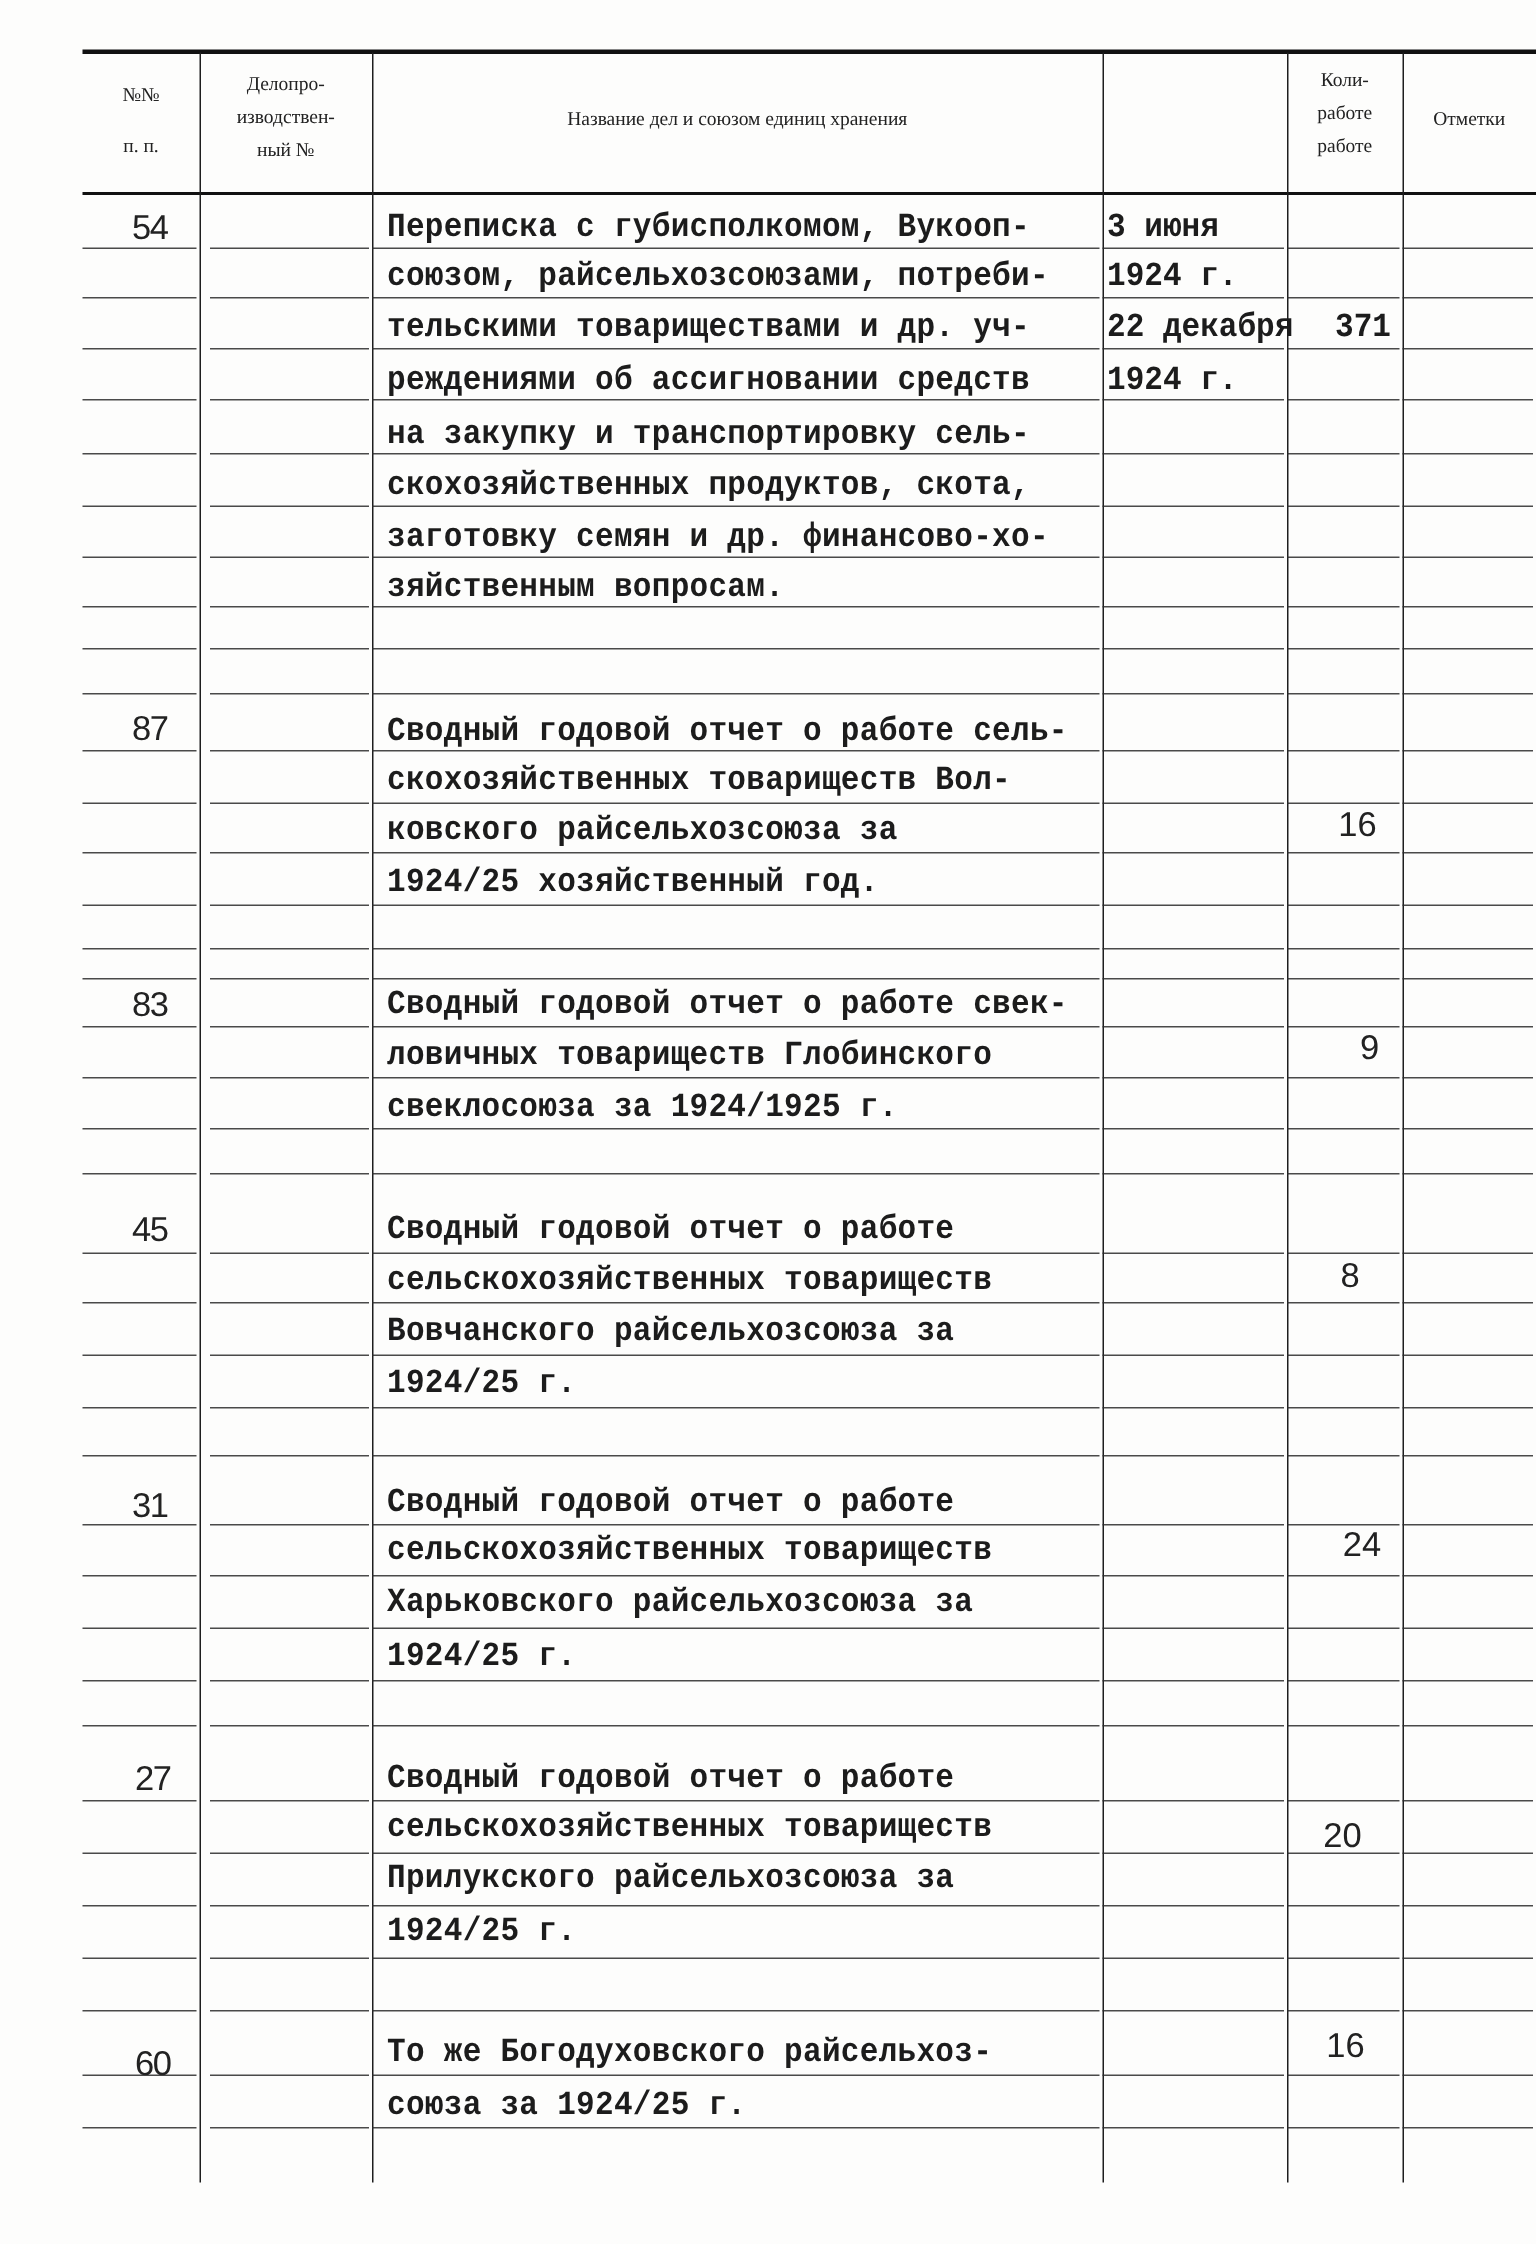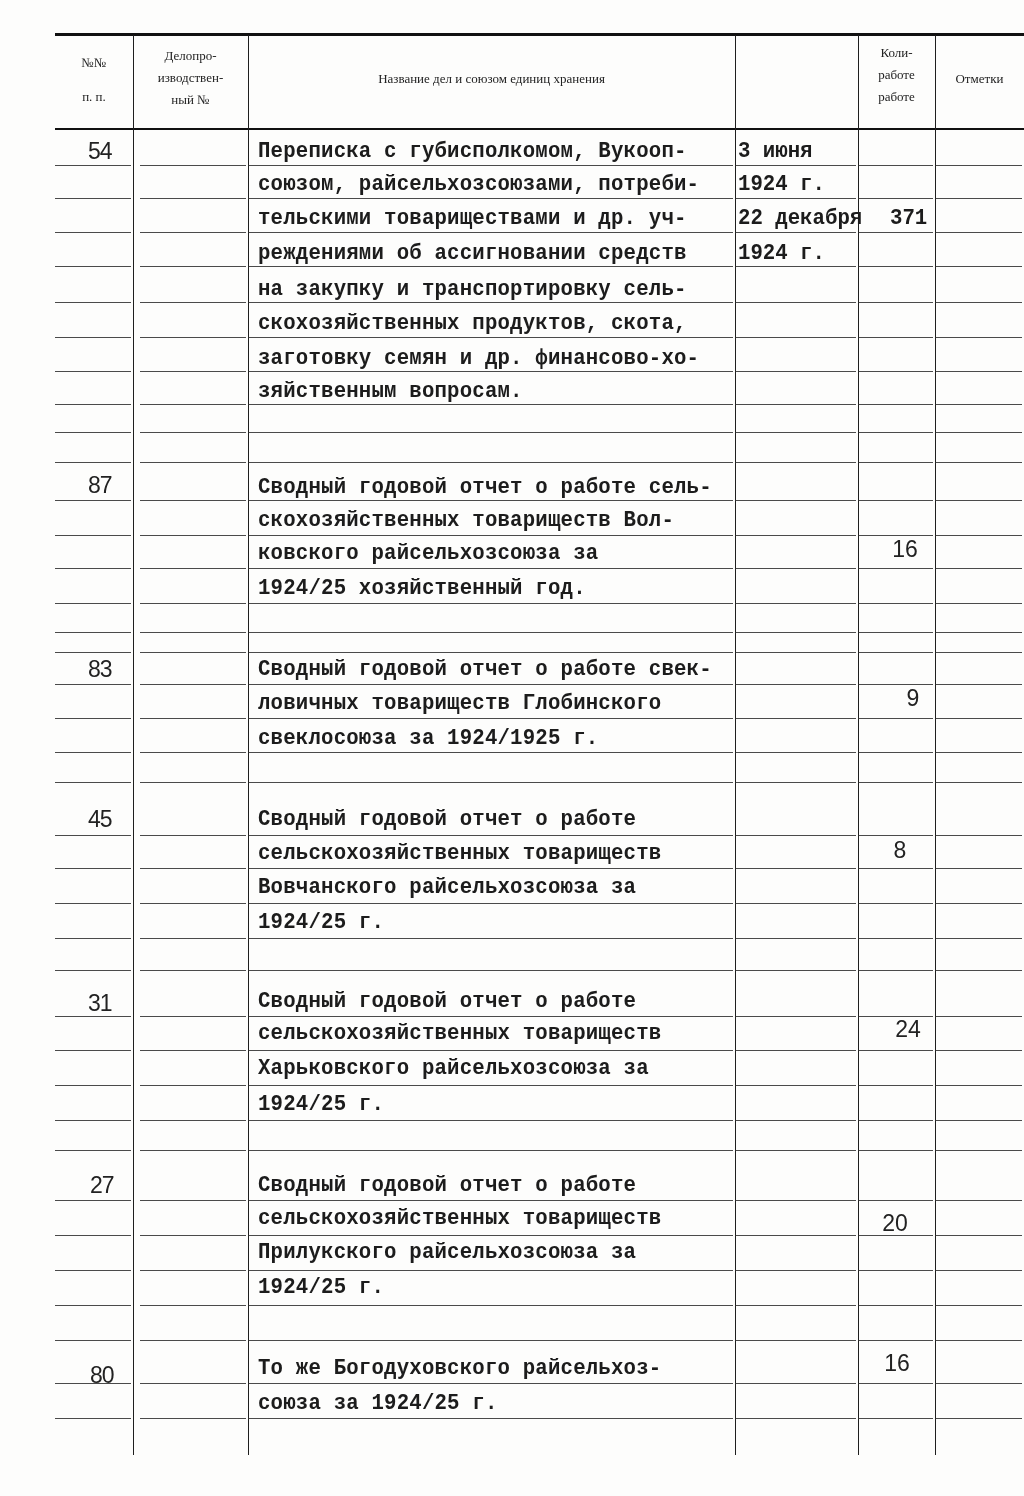--- a/index.html
+++ b/index.html
@@ -94,21 +94,21 @@
   <div class="line-text" style="top:1091px;">1924/25 г.</div>
   <div class="sheets" style="left:873px; width:70px; top:1016px;">24</div>
 
   <div class="cell-num" style="left:90px; top:1172px;">27</div>
   <div class="line-text" style="top:1172px;">Сводный годовой отчет о работе</div>
   <div class="line-text" style="top:1205px;">сельскохозяйственных товариществ</div>
   <div class="line-text" style="top:1239px;">Прилукского райсельхозсоюза за</div>
   <div class="line-text" style="top:1274px;">1924/25 г.</div>
   <div class="sheets" style="left:860px; width:70px; top:1210px;">20</div>
 
-  <div class="cell-num" style="left:90px; top:1362px;">80</div>
+  <div class="cell-num" style="left:90px; top:1362px;">60</div>
   <div class="line-text" style="top:1355px;">То же Богодуховского райсельхоз-</div>
   <div class="line-text" style="top:1390px;">союза за 1924/25 г.</div>
   <div class="sheets" style="left:862px; width:70px; top:1350px;">16</div>
 
 <div class="hline" style="left: 55px; width: 76px; top: 165px;"></div>
     <div class="hline" style="left: 140px; width: 106px; top: 165px;"></div>
     <div class="hline" style="left: 248px; width: 485px; top: 165px;"></div>
     <div class="hline" style="left: 735px; width: 121px; top: 165px;"></div>
     <div class="hline" style="left: 858px; width: 75px; top: 165px;"></div>
     <div class="hline" style="left: 935px; width: 87px; top: 165px;"></div>

